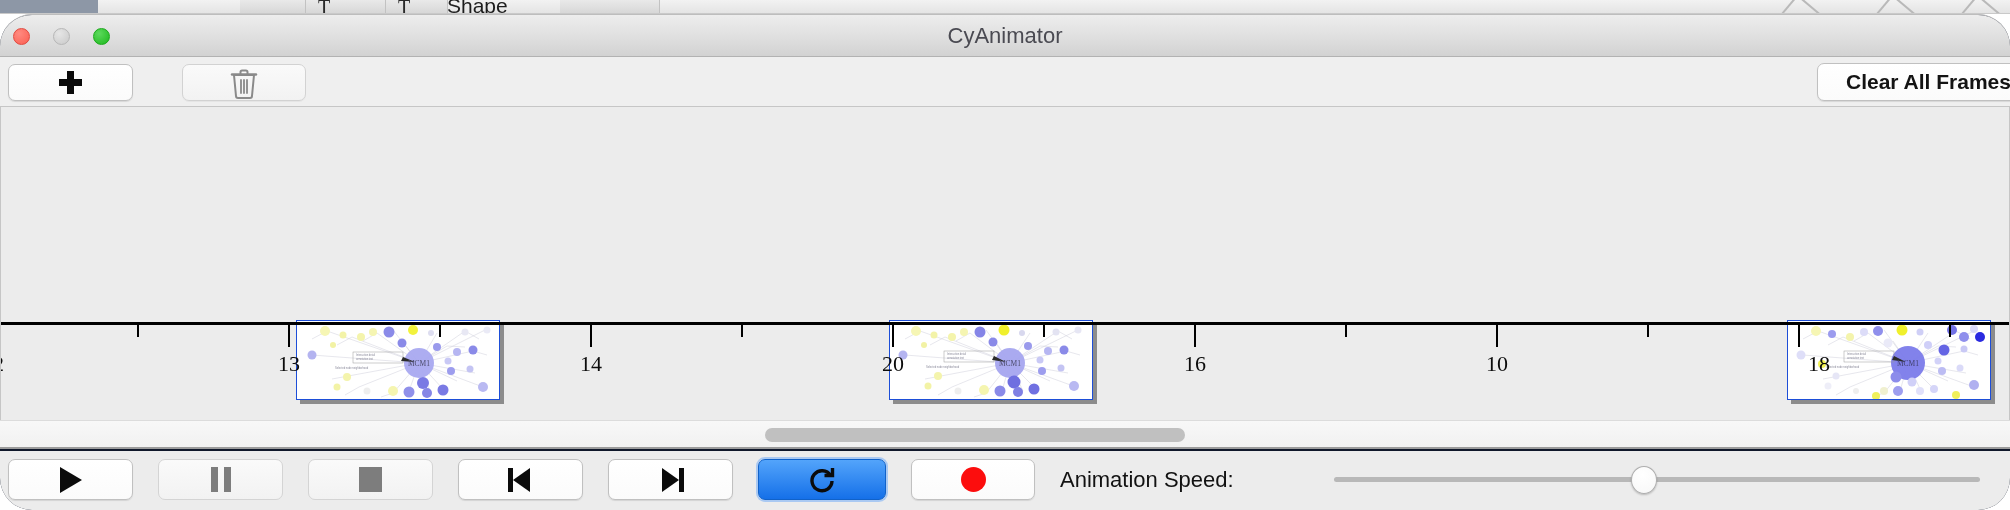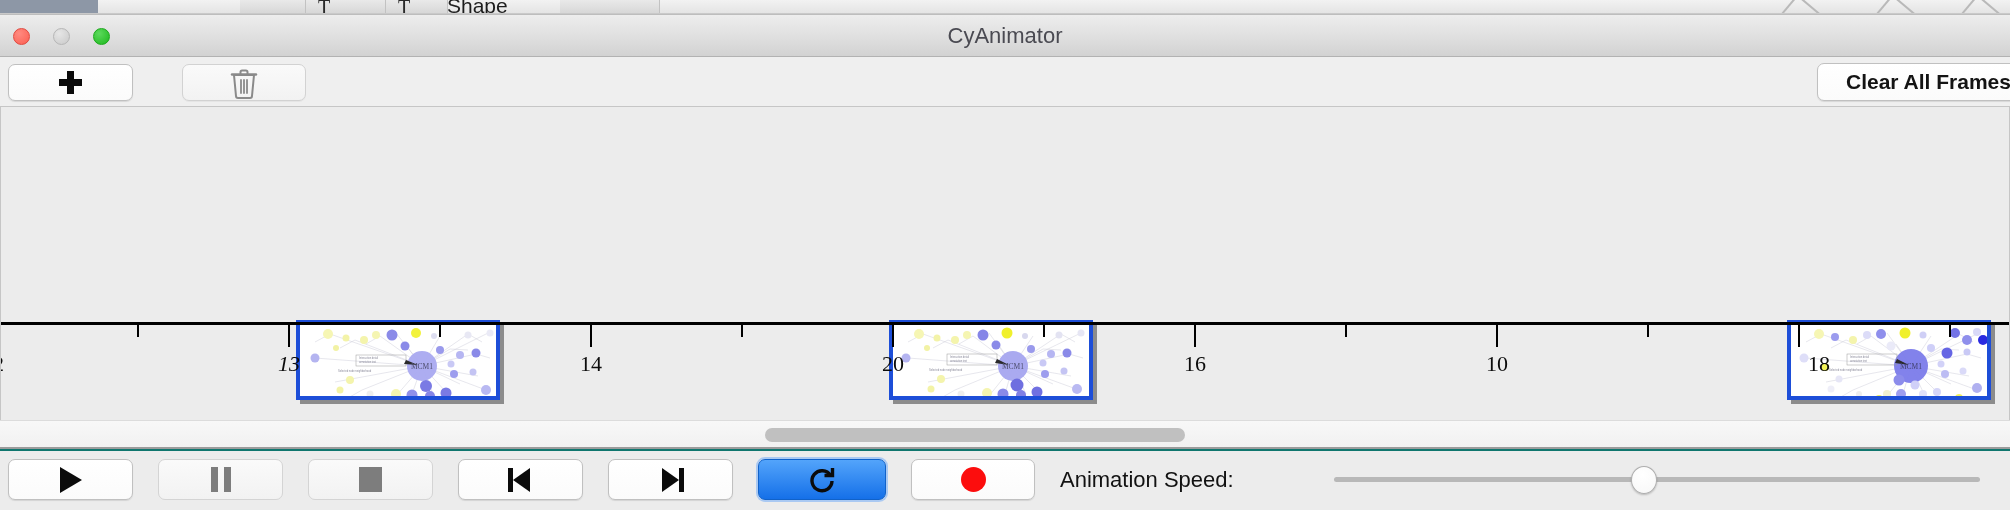--- a/index.html
+++ b/index.html
@@ -60,23 +60,24 @@
     left: 0; top: 13px;
     width: 2010px; height: 1px;
     background: #c9c9c9;
   }
 
   
   .window {
     position: absolute;
     left: 0; top: 14px;
     width: 2010px; height: 496px;
-    background: #0f766e;
+    background: #0f172a;
     border-top: 1px solid #bdbdbd;
     overflow: hidden;
+    border-radius: 32px;
   }
 
   
   .titlebar {
     position: absolute;
     left: 0; top: 0;
     width: 2010px; height: 42px;
     background: linear-gradient(#ededed 0%, #dfdfdf 55%, #d2d2d2 100%);
     border-bottom: 1px solid #b2b2b2;
   }
@@ -167,21 +168,21 @@
     position: absolute;
     left: 4px; top: 4px;
     width: 204px; height: 80px;
     background: #8c8c8c;
   }
   .frame .canvas {
     position: absolute;
     left: 0; top: 0;
     width: 204px; height: 80px;
     background: #ffffff;
-    border: 4px solid #1d4ed8;
+    border: 1px solid #1d4ed8;
     overflow: hidden;
   }
   .frame svg { display: block; }
 
   
   .axis-line {
     position: absolute;
     left: 0; top: 215px;
     width: 2010px; height: 3px;
     background: #000000;
@@ -568,21 +569,21 @@
     <div class="tick major" style="left:891px;"></div>
     <div class="tick minor" style="left:1042px;"></div>
     <div class="tick major" style="left:1193px;"></div>
     <div class="tick minor" style="left:1344px;"></div>
     <div class="tick major" style="left:1495px;"></div>
     <div class="tick minor" style="left:1646px;"></div>
     <div class="tick major" style="left:1797px;"></div>
     <div class="tick minor" style="left:1948px;"></div>
 
     <div class="tick-label" style="left:-8px;">12</div>
-    <div class="tick-label" style="left:288px;font-style:italic;">13</div>
+    <div class="tick-label" style="left:288px;">13</div>
     <div class="tick-label" style="left:590px;">14</div>
     <div class="tick-label" style="left:892px;">20</div>
     <div class="tick-label" style="left:1194px;">16</div>
     <div class="tick-label" style="left:1496px;">10</div>
     <div class="tick-label" style="left:1798px;padding-left:40px;">18</div>
 
   </div>
 
   <div class="hscroll">
     <div class="hscroll-thumb"></div>

